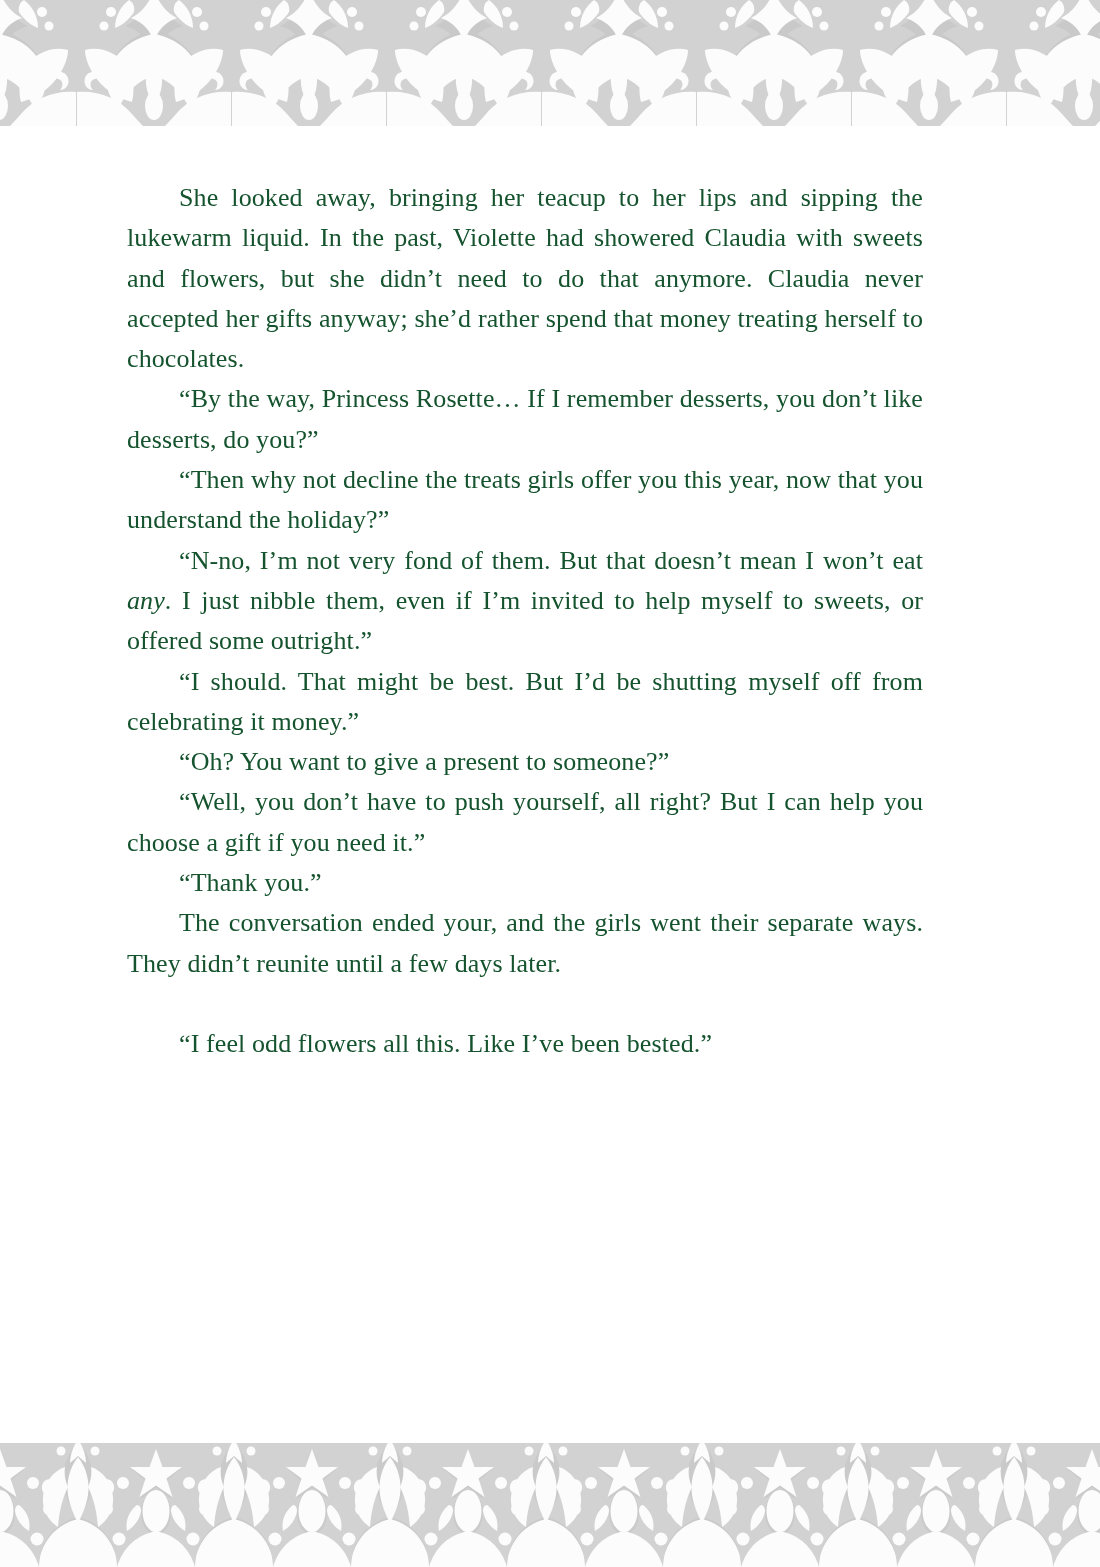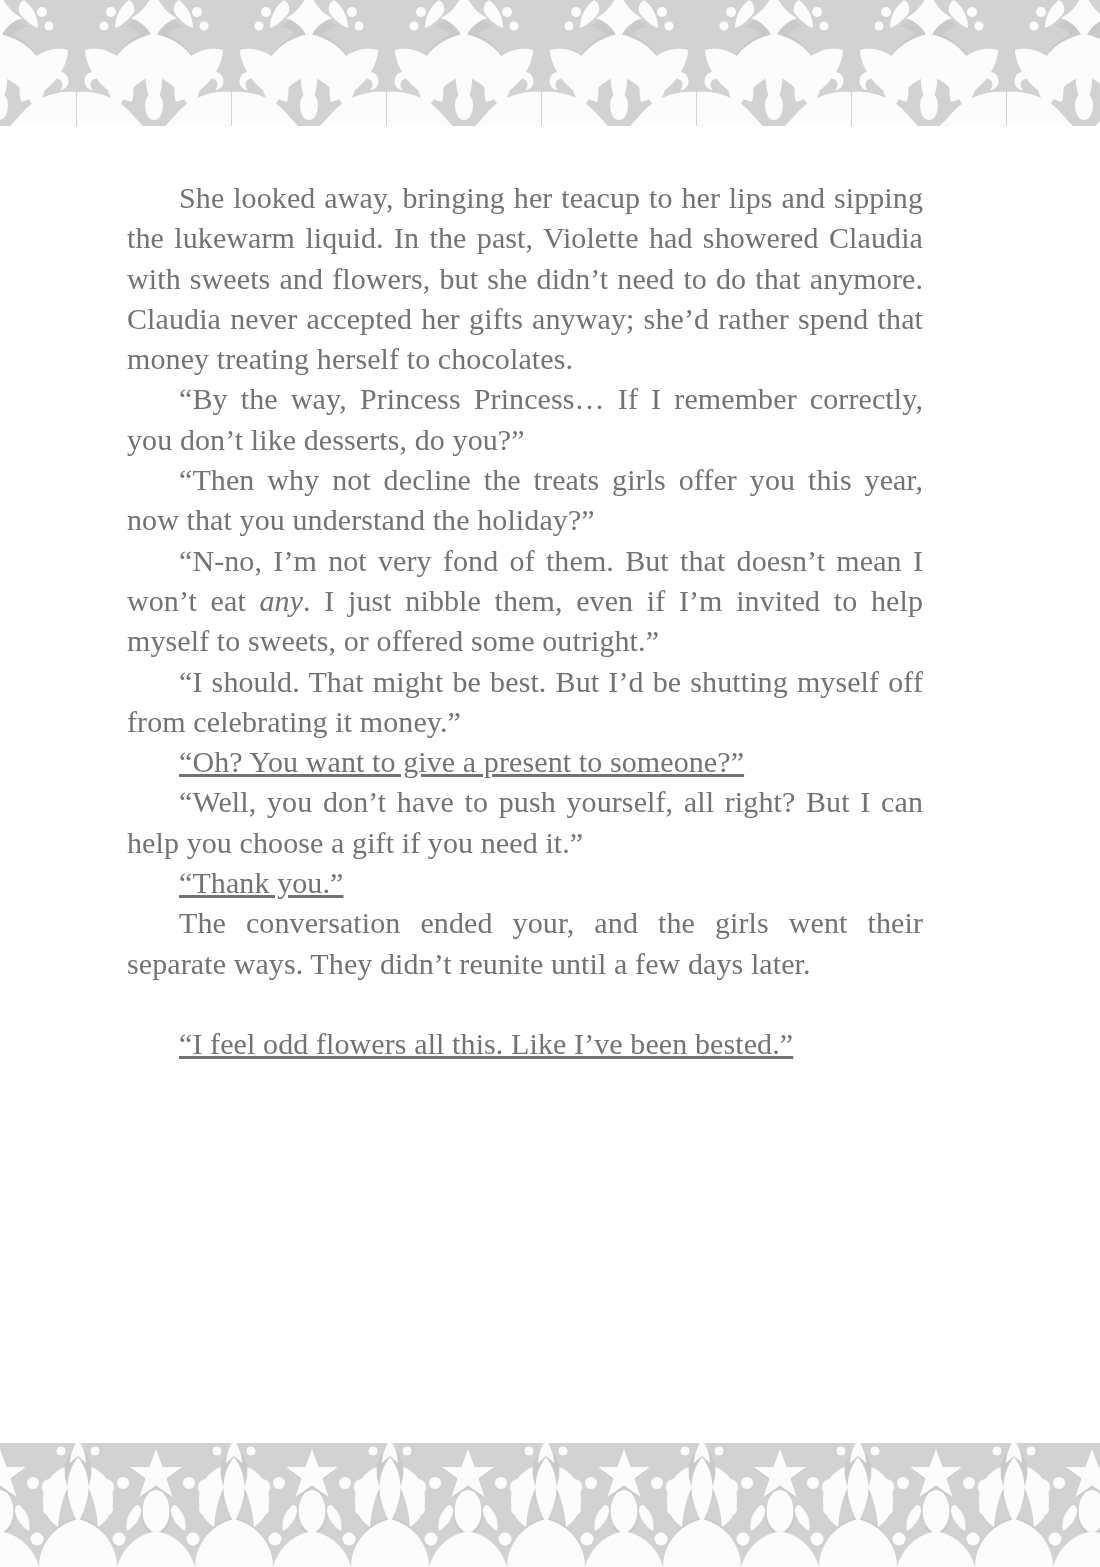--- a/index.html
+++ b/index.html
@@ -47,30 +47,29 @@
     position: absolute;
     left: 127px;
     top: 178px;
     width: 796px;
   }
 
   .text-column p {
     margin: 0;
     text-align: justify;
     text-justify: inter-word;
-    font-size: 30px;
+    font-size: 26px;
     line-height: 40.3px;
-    color: #737373;
+    color: #14532d;
     text-indent: 52px;
     letter-spacing: 0.1px;
   }
 
   .text-column p.no-justify {
     text-align: left;
-    text-decoration: underline;
   }
 
   .text-column p.spaced-before {
     margin-top: 40.3px;
   }
 
   .text-column em {
     font-style: italic;
   }
 </style>
@@ -143,21 +142,21 @@
   </div>
 
   <div class="text-column">
 
     <p>
       <span>She looked away, bringing her teacup to her lips and sipping the lukewarm liquid. In the past, Violette had showered Claudia with sweets and flowers, but she didn’t need to do that anymore. Claudia never accepted her gifts anyway; she’d rather spend that money treating herself to chocolates.</span>
     </p>
 
 
     <p>
-      <span>“By the way, Princess Princess… If I remember correctly, you don’t like desserts, do you?”</span>
+      <span>“By the way, Princess Rosette… If I remember desserts, you don’t like desserts, do you?”</span>
     </p>
 
     <p>
       <span>“Then why not decline the treats girls offer you this year, now that you understand the holiday?”</span>
     </p>
 
     <p>
       <span>“N-no, I’m not very fond of them. But that doesn’t mean I won’t eat </span><em>any</em><span>. I just nibble them, even if I’m invited to help myself to sweets, or offered some outright.”</span>
     </p>
 

